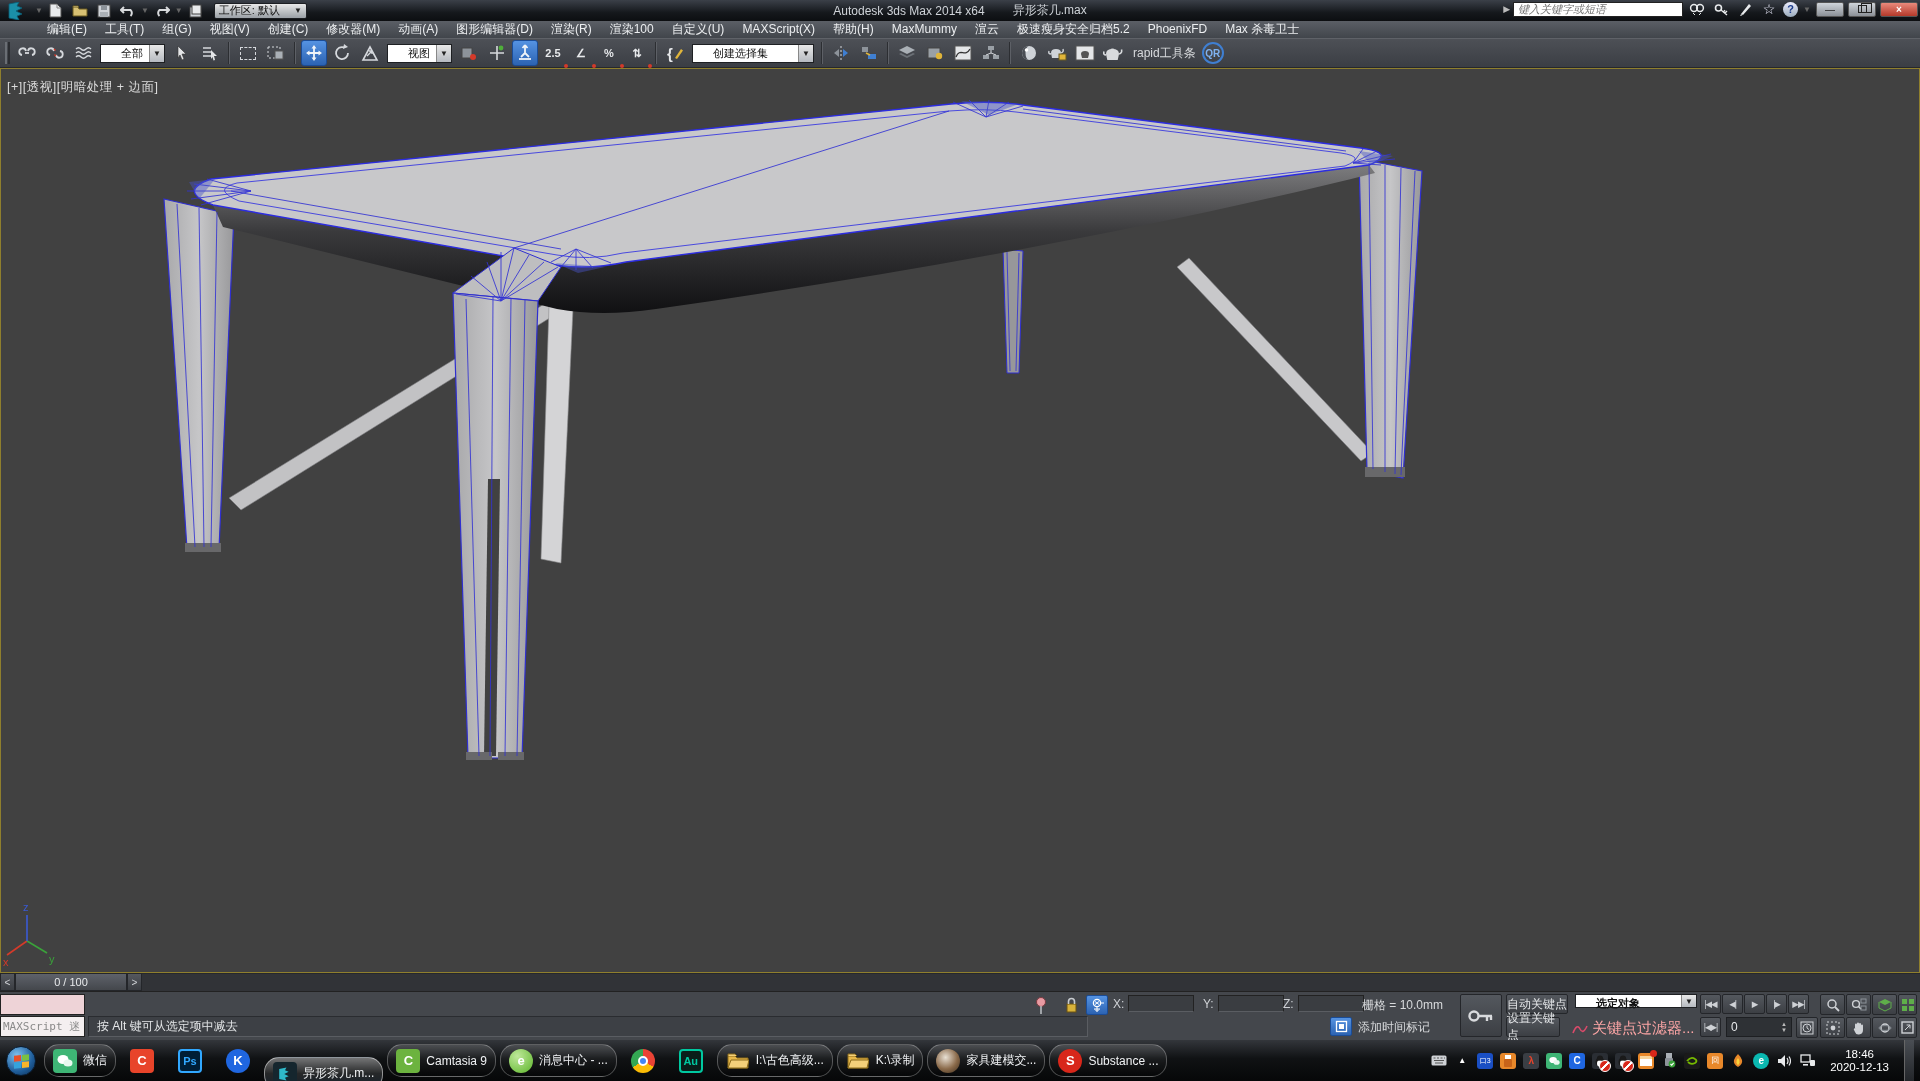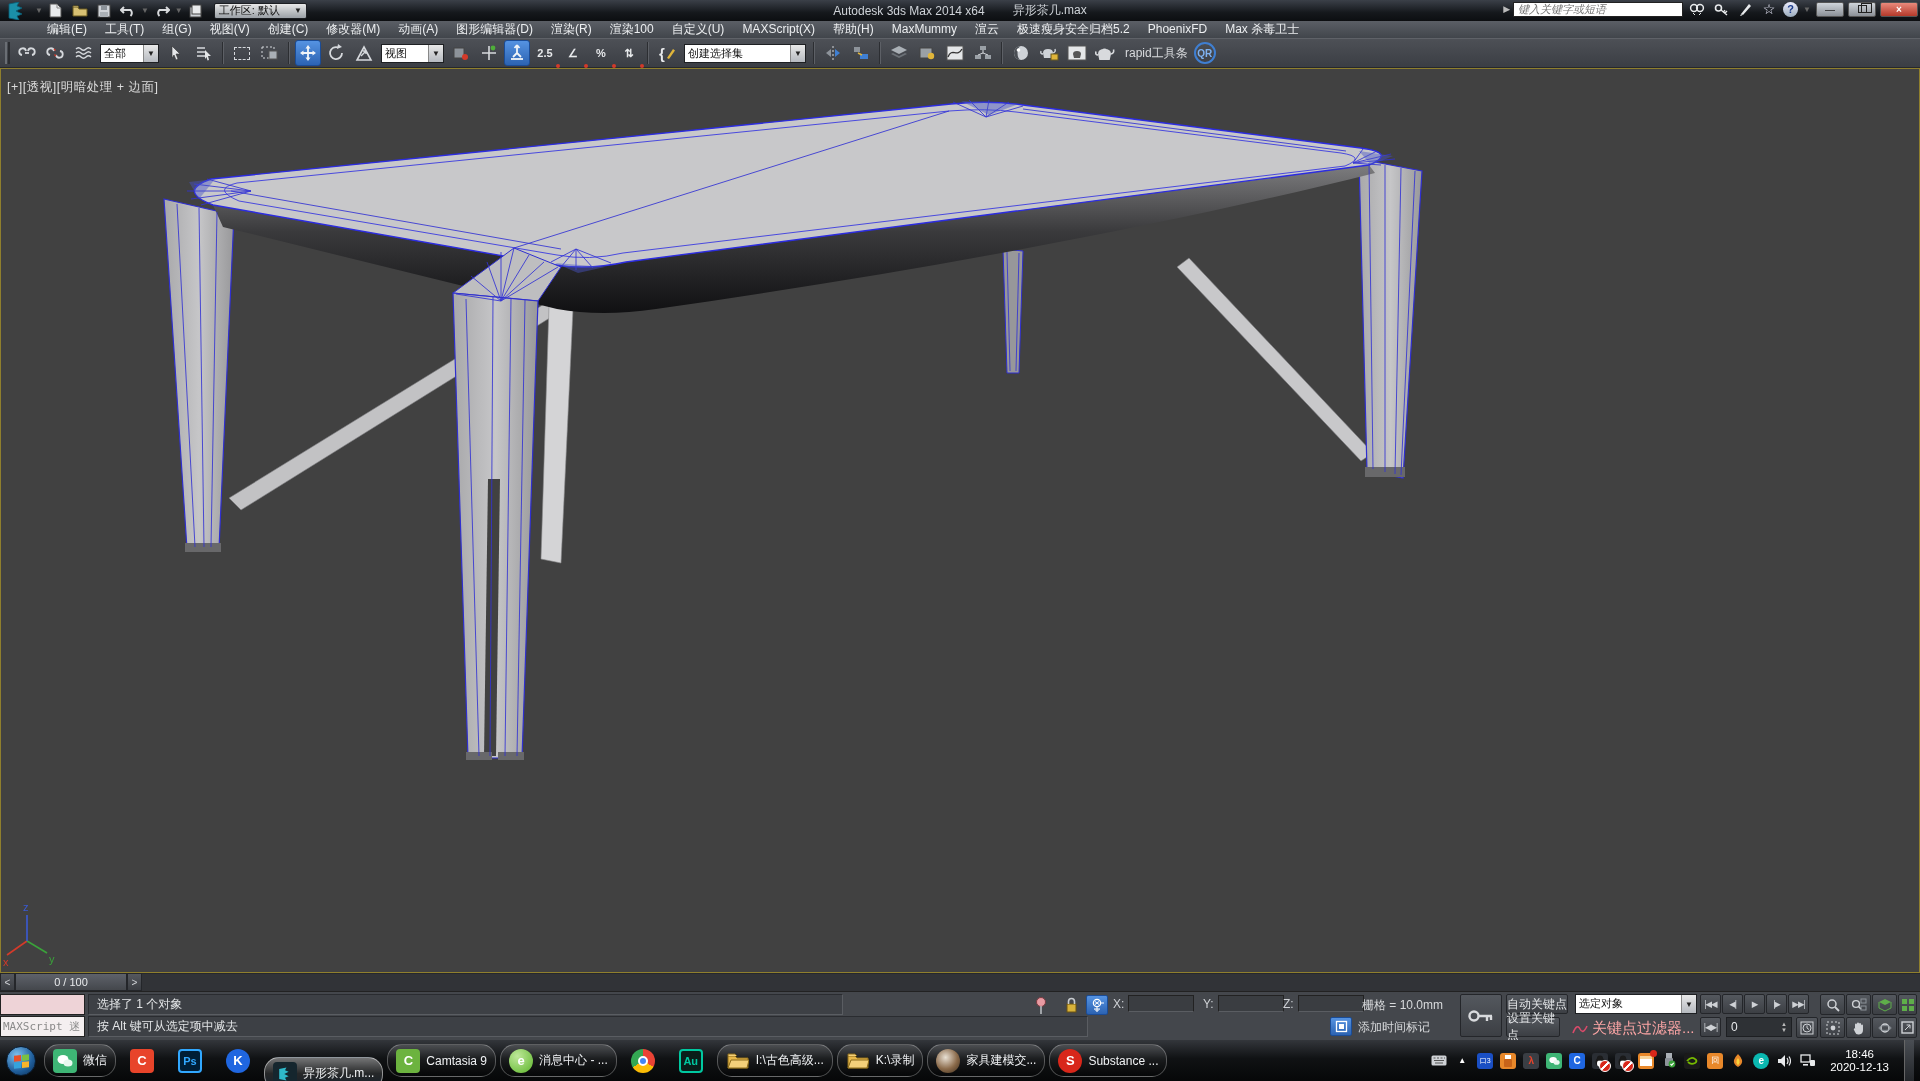--- a/index.html
+++ b/index.html
@@ -47,21 +47,21 @@
     background:linear-gradient(#4d5056,#3b3e44); border-top:1px solid #5f6268;
     border-bottom:1px solid #26282c; display:flex; align-items:center; padding-left:2px; z-index:28; }
   .grip { width:5px; height:22px; border-left:2px solid #6a6e74; border-right:2px solid #2b2d31; margin:0 3px; }
   .tbtn { width:26px; height:26px; display:flex; align-items:center; justify-content:center;
     border-radius:3px; margin:0 1px; position:relative; color:#d6d9dd; }
   .tbtn.active { background:linear-gradient(#5593e2,#2c63b2); border:1px solid #1b4c96; }
   .tbtn svg { display:block; }
   .tsep { width:2px; height:22px; background:#2c2e32; border-right:1px solid #5d6066; margin:0 4px; }
   .combo { display:flex; align-items:stretch; height:19px; border:1px solid #1e2023; background:#fff;
     color:#111; font-size:11px; margin:0 3px; }
-  .combo .val { padding:1px 6px 0 3px; white-space:nowrap; }
+  .combo .val { padding:1px 6px 0 20px; white-space:nowrap; }
   .combo .drop { width:15px; background:linear-gradient(#e8e8e8,#b6bac0); border-left:1px solid #888;
     display:flex; align-items:center; justify-content:center; font-size:8px; color:#222; }
   .snaplabel { font-size:11px; color:#e8eaec; position:relative; font-weight:bold; }
   .reddot { position:absolute; right:-2px; bottom:-2px; width:4px; height:4px; border-radius:50%; background:#d43a2a; }
   #rapid-label { color:#d8dadd; margin:0 6px; font-size:12px; }
   #qr-btn { width:22px; height:22px; border-radius:50%; border:2px solid #3f7fd2; color:#7fb2f0;
     font-size:10px; font-weight:bold; display:flex; align-items:center; justify-content:center; }
 
   
   #viewport { position:absolute; top:68px; left:0; width:1920px; height:905px; background:#414141;
@@ -90,21 +90,21 @@
   .mini-ico { position:absolute; width:22px; height:20px; display:flex; align-items:center; justify-content:center; }
   .mini-ico.activeblue { background:linear-gradient(#549 0,#000); background:linear-gradient(#5593e2,#2c63b2); border:1px solid #1b4c96; border-radius:2px; }
   .coordlab { position:absolute; top:5px; color:#cfd2d6; font-size:12px; }
   .coordfield { position:absolute; top:3px; width:66px; height:17px; background:#3a3d41; border:1px solid #222;
     border-bottom-color:#5a5d62; }
   #grid-label { position:absolute; left:1362px; top:5px; color:#d8dadc; font-size:12px; }
   #timetag-ico { position:absolute; left:1330px; top:25px; }
   #add-time-tag { position:absolute; left:1358px; top:27px; color:#d8dadc; font-size:12px; }
   .skbtn { position:absolute; background:linear-gradient(#54585e,#3c3f44); border:1px solid #24262a; border-radius:2px;
     color:#e2e4e6; font-size:12px; display:flex; align-items:center; justify-content:center; }
-  #selset-combo { position:absolute; left:1572px; top:2px; width:122px; height:20px; }
+  #selset-combo { position:absolute; left:1572px; top:2px; width:122px; height:14px;font-weight:bold; }
   .pb { width:21px; height:20px; background:linear-gradient(#54585e,#3c3f44); border:1px solid #24262a;
     color:#cfd2d6; display:flex; align-items:center; justify-content:center; font-size:8.5px; letter-spacing:-1px; border-radius:2px; }
   #frame-field { position:absolute; left:1726px; top:25px; width:66px; height:20px; background:#2e3135; border:1px solid #1d1f22;
     color:#e8eaec; font-size:12px; padding:0 14px 0 4px; font-family:"Liberation Sans",sans-serif; }
   #frame-spin { position:absolute; left:1778px; top:26px; width:12px; height:18px; display:flex; flex-direction:column;
     align-items:center; justify-content:center; color:#bbb; font-size:6px; line-height:6px; }
   .navbtn { position:absolute; width:25px; height:21px; background:linear-gradient(#54585e,#3c3f44);
     border:1px solid #24262a; border-radius:2px; display:flex; align-items:center; justify-content:center; }
 
   
@@ -516,21 +516,20 @@
   <div class="t-arrow">&lt;</div>
   <div id="time-slider-handle">0 / 100</div>
   <div class="t-arrow">&gt;</div>
   <div id="track-bar"></div>
 </div>
 
 <div id="statusarea">
   <div id="listener-pink"></div>
   <div id="listener-white">MAXScript 迷</div>
 
-  <div id="status-line" class="sunken">选择了 1 个对象</div>
   <div id="prompt-line" class="sunken">按 Alt 键可从选定项中减去</div>
 
   <div class="mini-ico" style="left:1030px; top:3px;">
     <svg width="12" height="17" viewBox="0 0 12 17">
         <circle cx="6" cy="5" r="4.5" fill="#e89aa2" stroke="#7a3a40"></circle>
         <line x1="6" y1="9" x2="6" y2="17" stroke="#b8bcc0" stroke-width="1.6"></line>
       </svg>
   </div>
   <div class="mini-ico" style="left:1060px; top:3px;">
     <svg width="13" height="16" viewBox="0 0 13 16">

